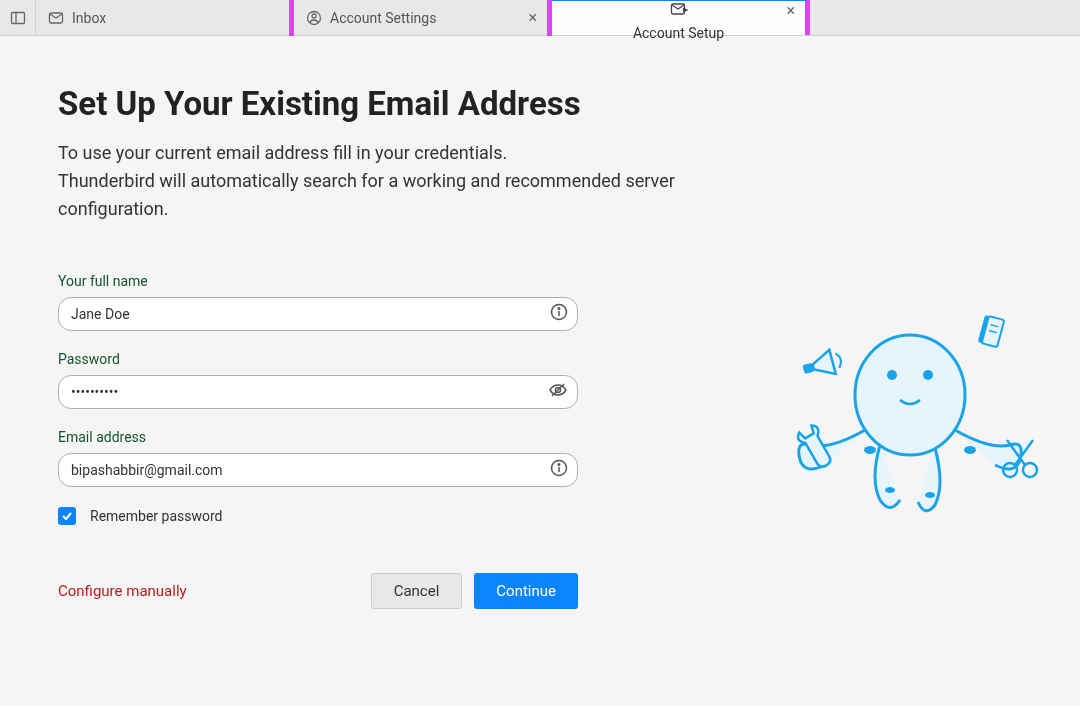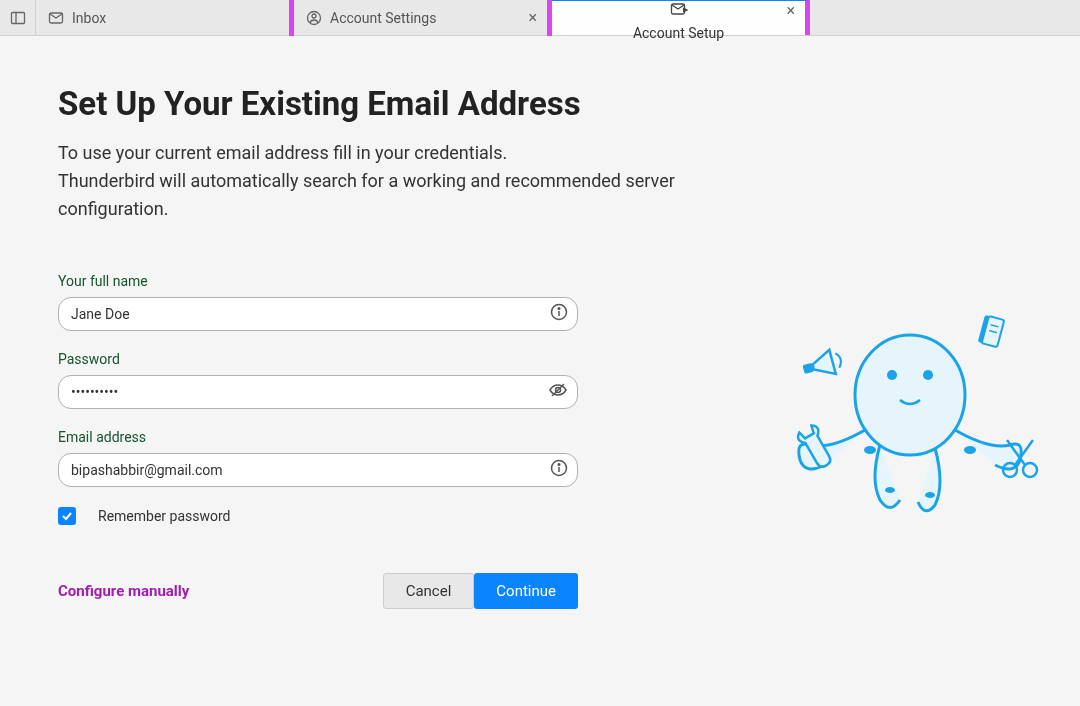--- a/index.html
+++ b/index.html
@@ -115,21 +115,21 @@
       position: absolute;
       right: 10px;
       top: 50%;
       transform: translateY(-50%);
       cursor: pointer;
       color: #666;
     }
     .checkbox-row {
       display: flex;
       align-items: center;
-      gap: 22px;
+      gap: 14px;
       margin-top: 12px;
     }
     .checkbox {
       width: 18px;
       height: 18px;
       background: #0a84ff;
       border-radius: 3px;
       display: flex;
       align-items: center;
       justify-content: center;
@@ -143,28 +143,29 @@
       font-size: 14px;
       color: #333;
     }
     .button-row {
       display: flex;
       align-items: center;
       margin-top: 48px;
       width: 520px;
     }
     .link-button {
-      color: #a21caf;
+      color: #b91c1c;
       font-size: 15px;
       cursor: pointer;
-      font-weight: 700;
+      font-weight: 400;
     }
     .button-group {
       margin-left: auto;
       display: flex;
+      gap: 12px;
     }
     .btn {
       padding: 8px 22px;
       font-size: 15px;
       border-radius: 3px;
       border: none;
       cursor: pointer;
     }
     .btn-cancel {
       background: #e8e8e8;

